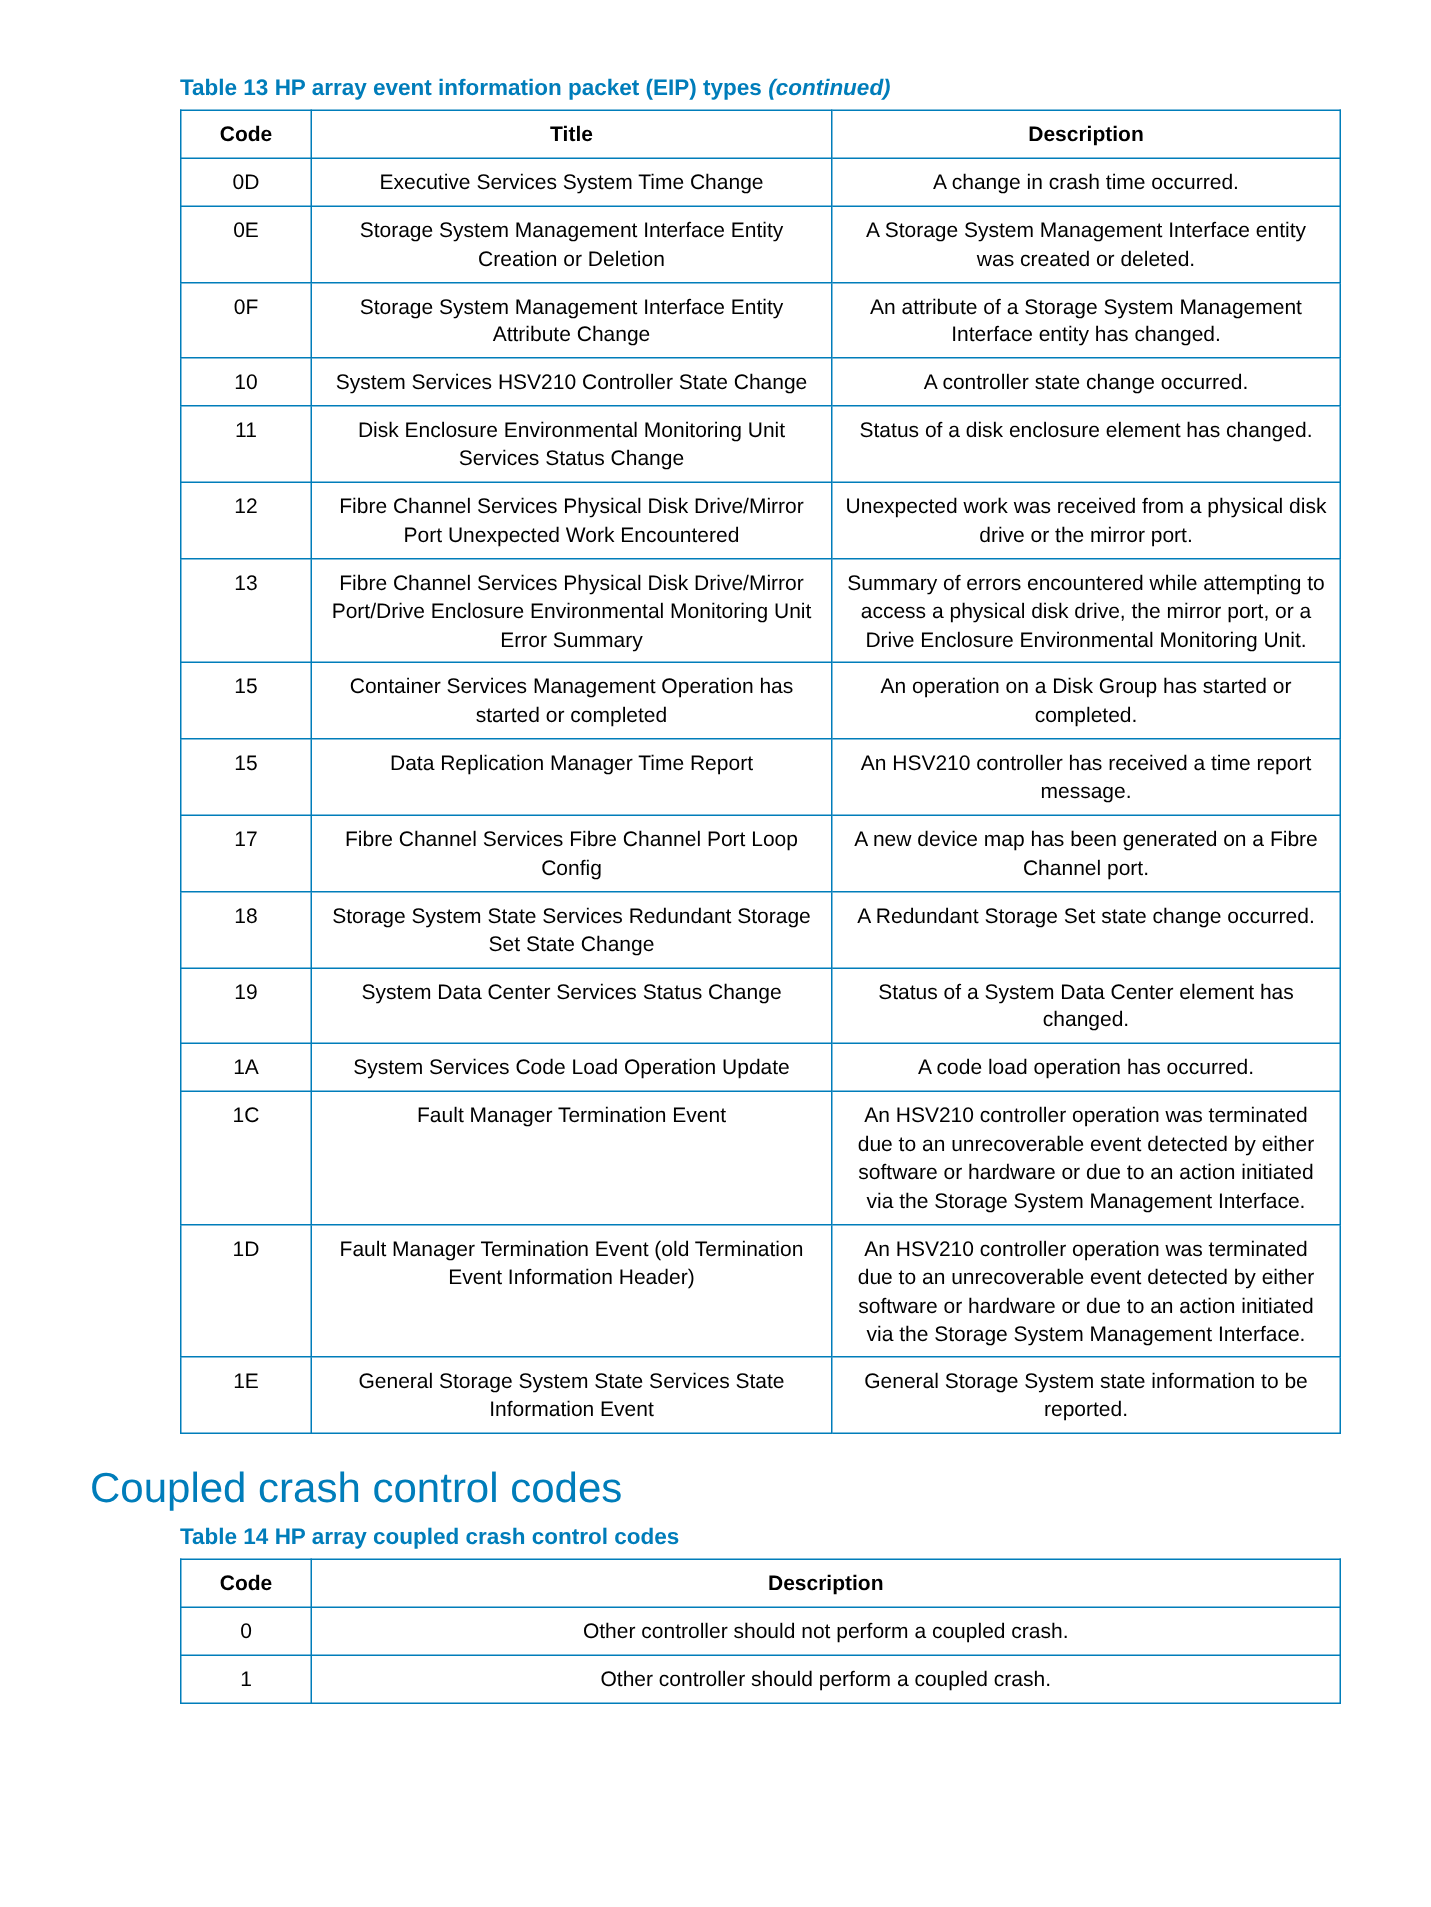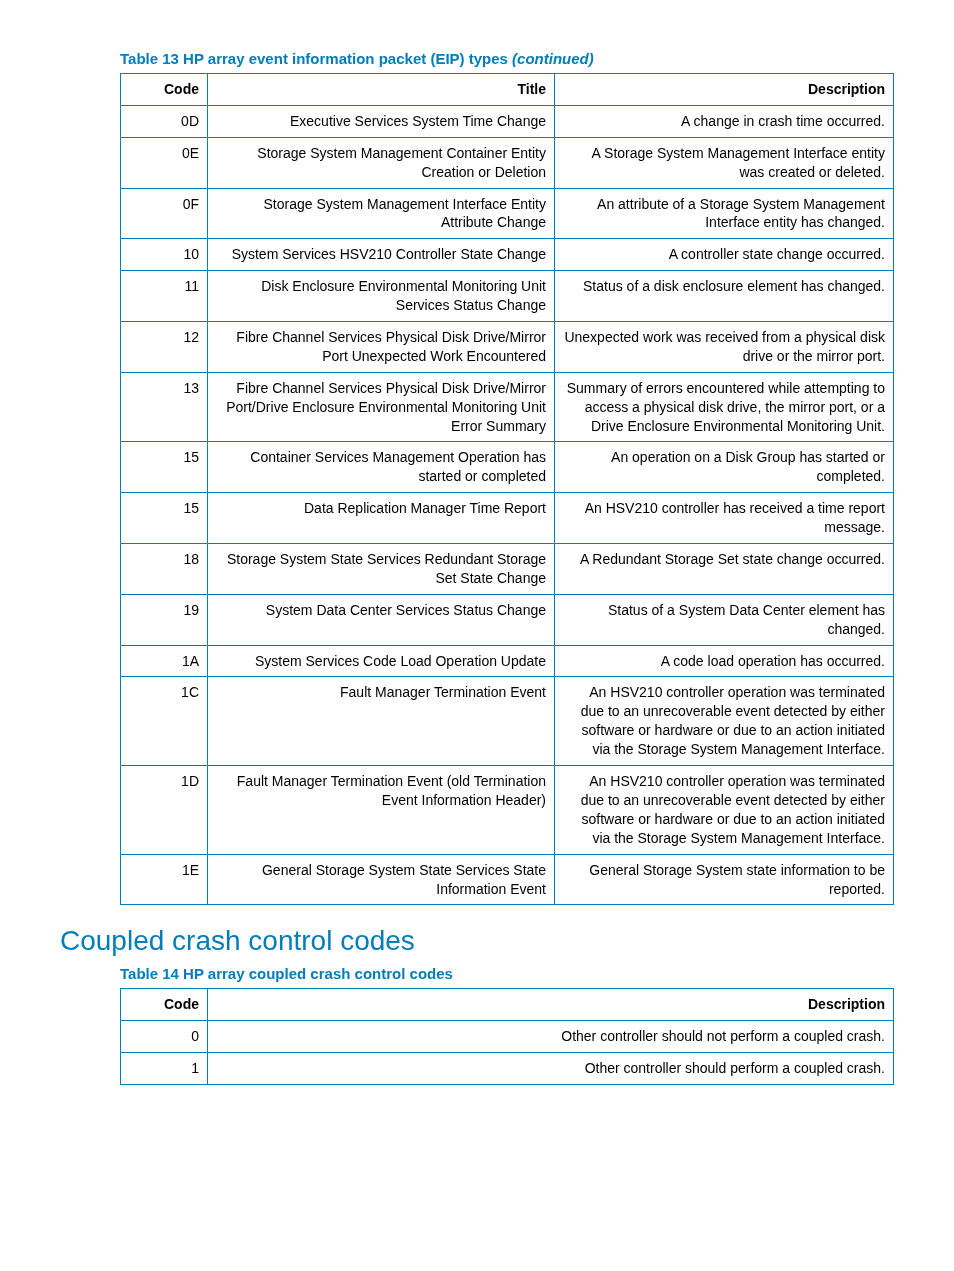--- a/index.html
+++ b/index.html
@@ -28,21 +28,21 @@
     margin: 20px 0 8px 0;
   }
   table {
     border-collapse: collapse;
     width: calc(100% - 60px);
     margin-left: 60px;
   }
   th, td {
     border: 1px solid #007dba;
     padding: 6px 8px;
-    text-align: right;
+    text-align: center;
     vertical-align: top;
     font-size: 14px;
     line-height: 1.35;
   }
   th {
     font-weight: bold;
   }
   .col-code  { width: 70px; }
   .col-title { width: 330px; }
   .col-desc  { }
@@ -65,21 +65,21 @@
     </tr>
   </thead>
   <tbody id="t13-body">
       <tr>
         <td>0D</td>
         <td>Executive Services System Time Change</td>
         <td>A change in crash time occurred.</td>
       </tr>
       <tr>
         <td>0E</td>
-        <td>Storage System Management Container Entity Creation or Deletion</td>
+        <td>Storage System Management Interface Entity Creation or Deletion</td>
         <td>A Storage System Management Interface entity was created or deleted.</td>
       </tr>
       <tr>
         <td>0F</td>
         <td>Storage System Management Interface Entity Attribute Change</td>
         <td>An attribute of a Storage System Management Interface entity has changed.</td>
       </tr>
       <tr>
         <td>10</td>
         <td>System Services HSV210 Controller State Change</td>
@@ -102,20 +102,25 @@
       </tr>
       <tr>
         <td>15</td>
         <td>Container Services Management Operation has started or completed</td>
         <td>An operation on a Disk Group has started or completed.</td>
       </tr>
       <tr>
         <td>15</td>
         <td>Data Replication Manager Time Report</td>
         <td>An HSV210 controller has received a time report message.</td>
+      </tr>
+      <tr>
+        <td>17</td>
+        <td>Fibre Channel Services Fibre Channel Port Loop Config</td>
+        <td>A new device map has been generated on a Fibre Channel port.</td>
       </tr>
       <tr>
         <td>18</td>
         <td>Storage System State Services Redundant Storage Set State Change</td>
         <td>A Redundant Storage Set state change occurred.</td>
       </tr>
       <tr>
         <td>19</td>
         <td>System Data Center Services Status Change</td>
         <td>Status of a System Data Center element has changed.</td>

